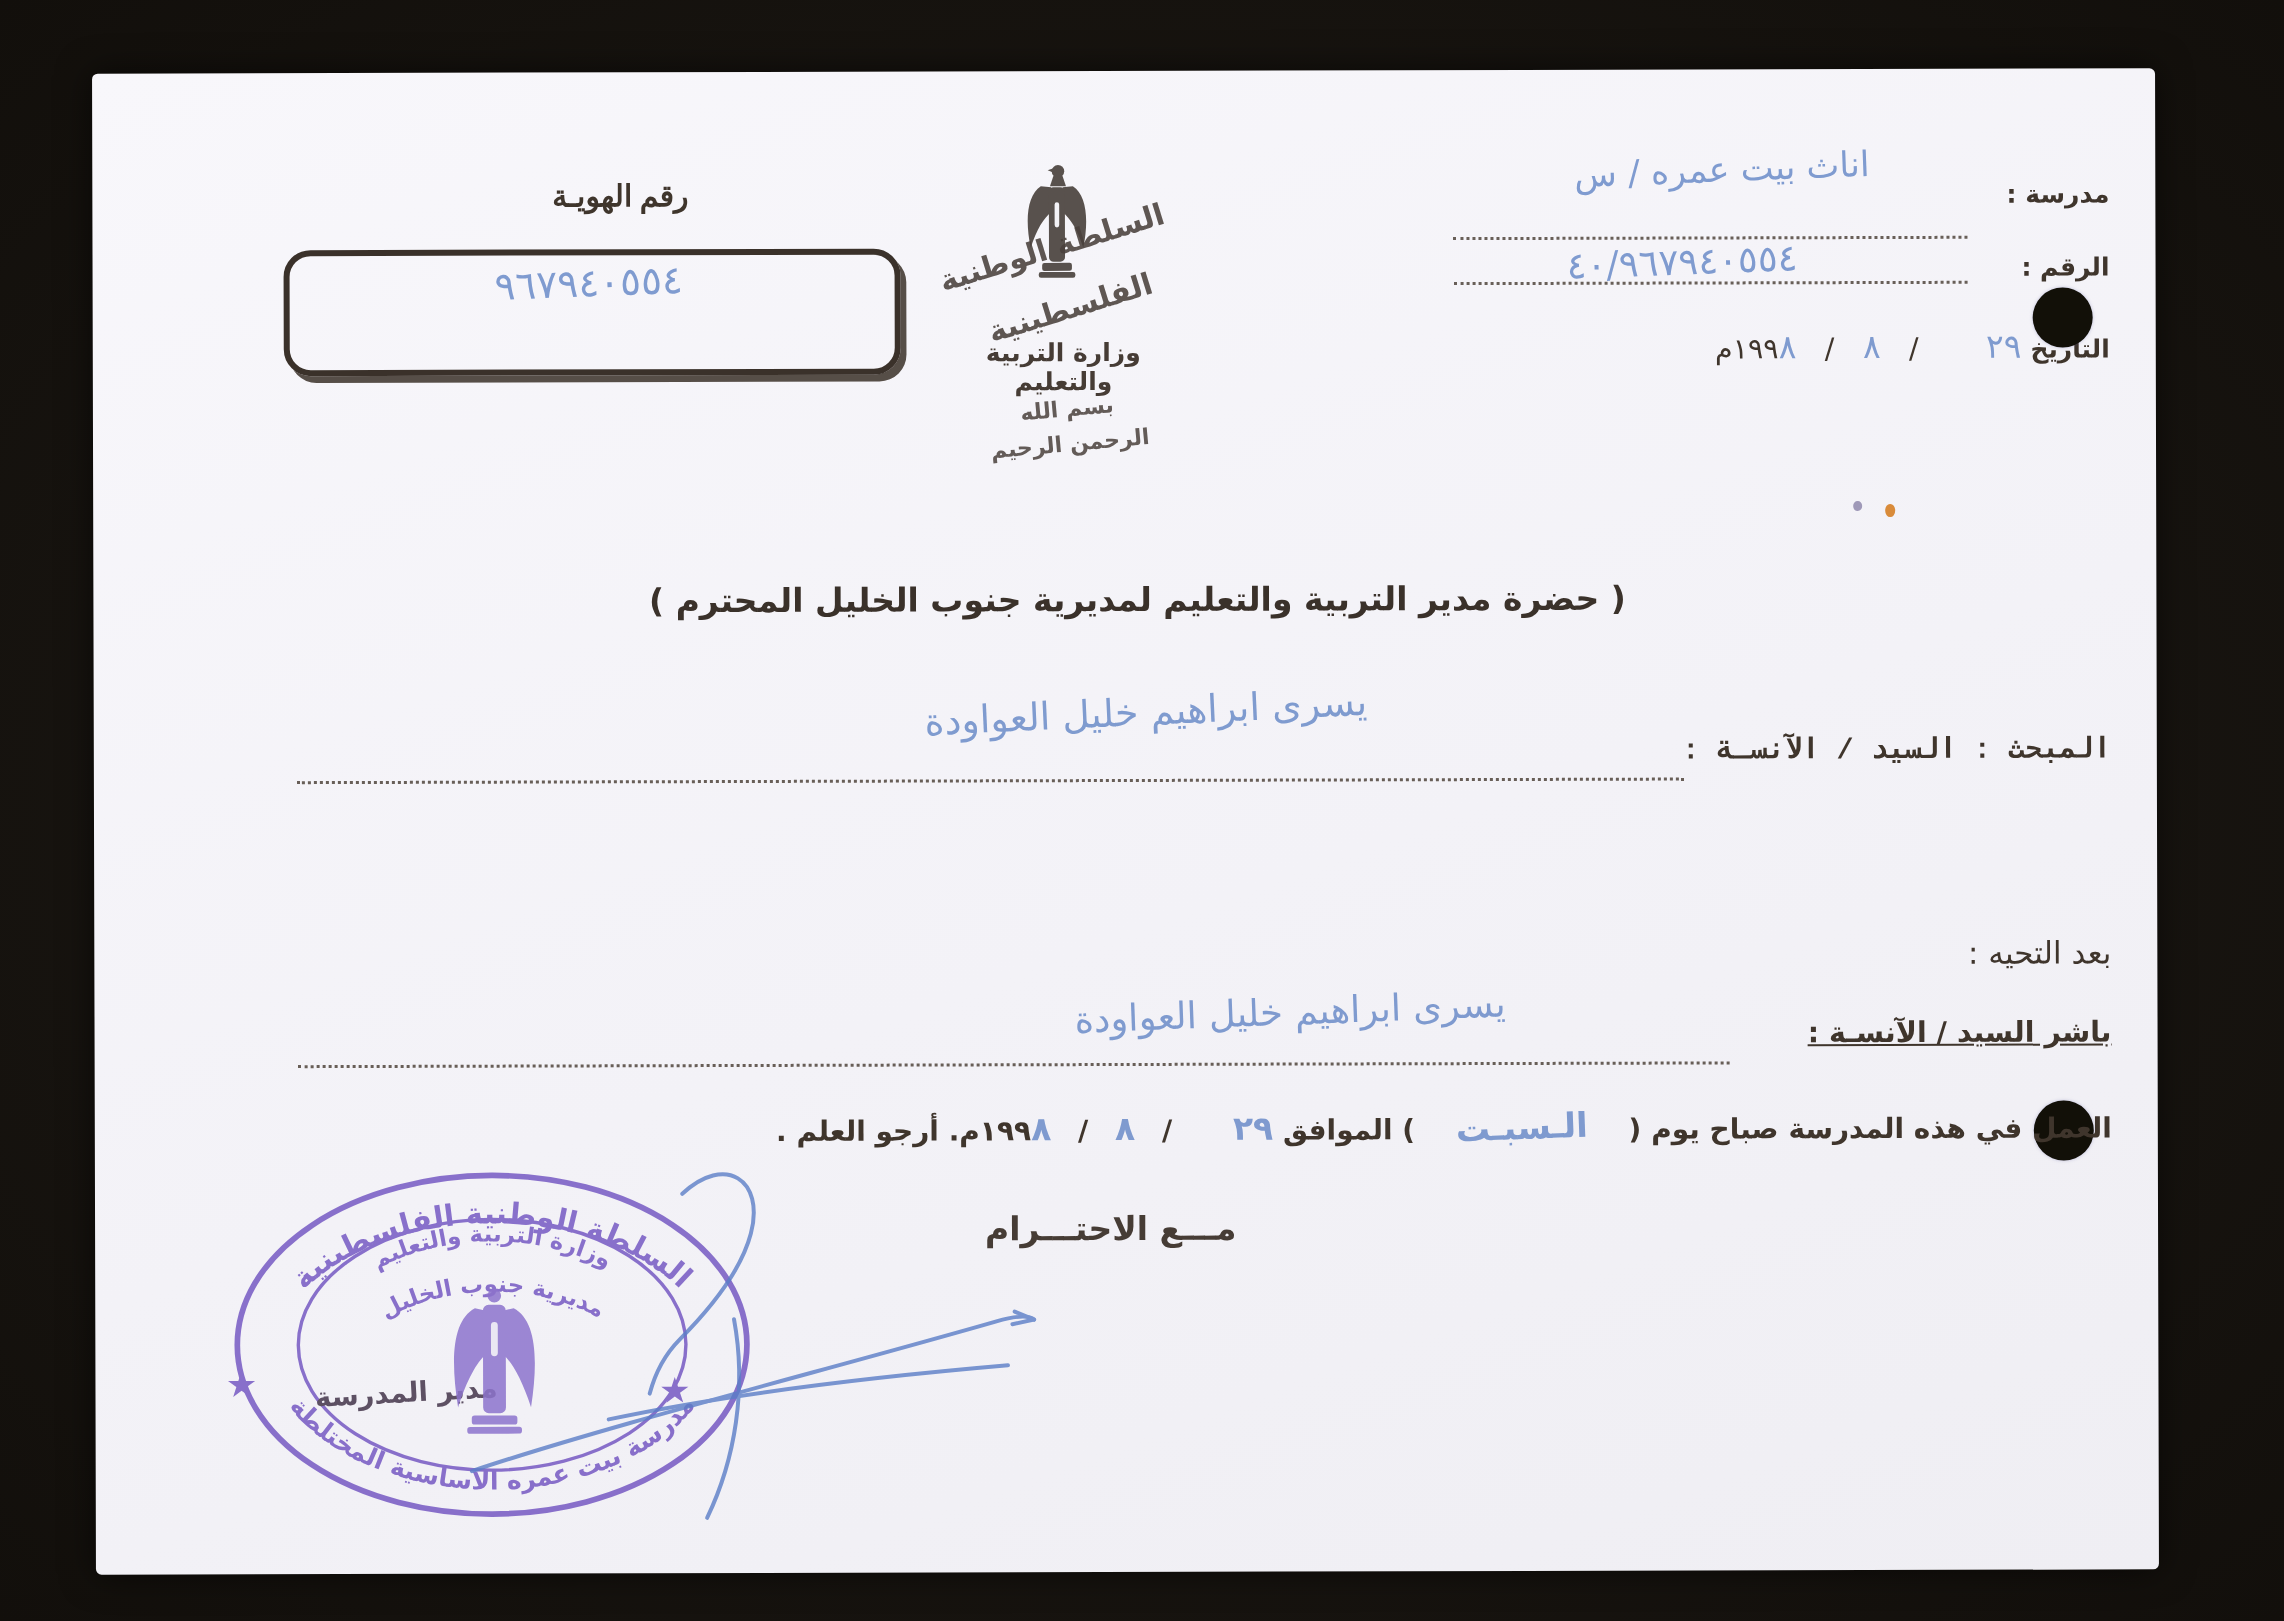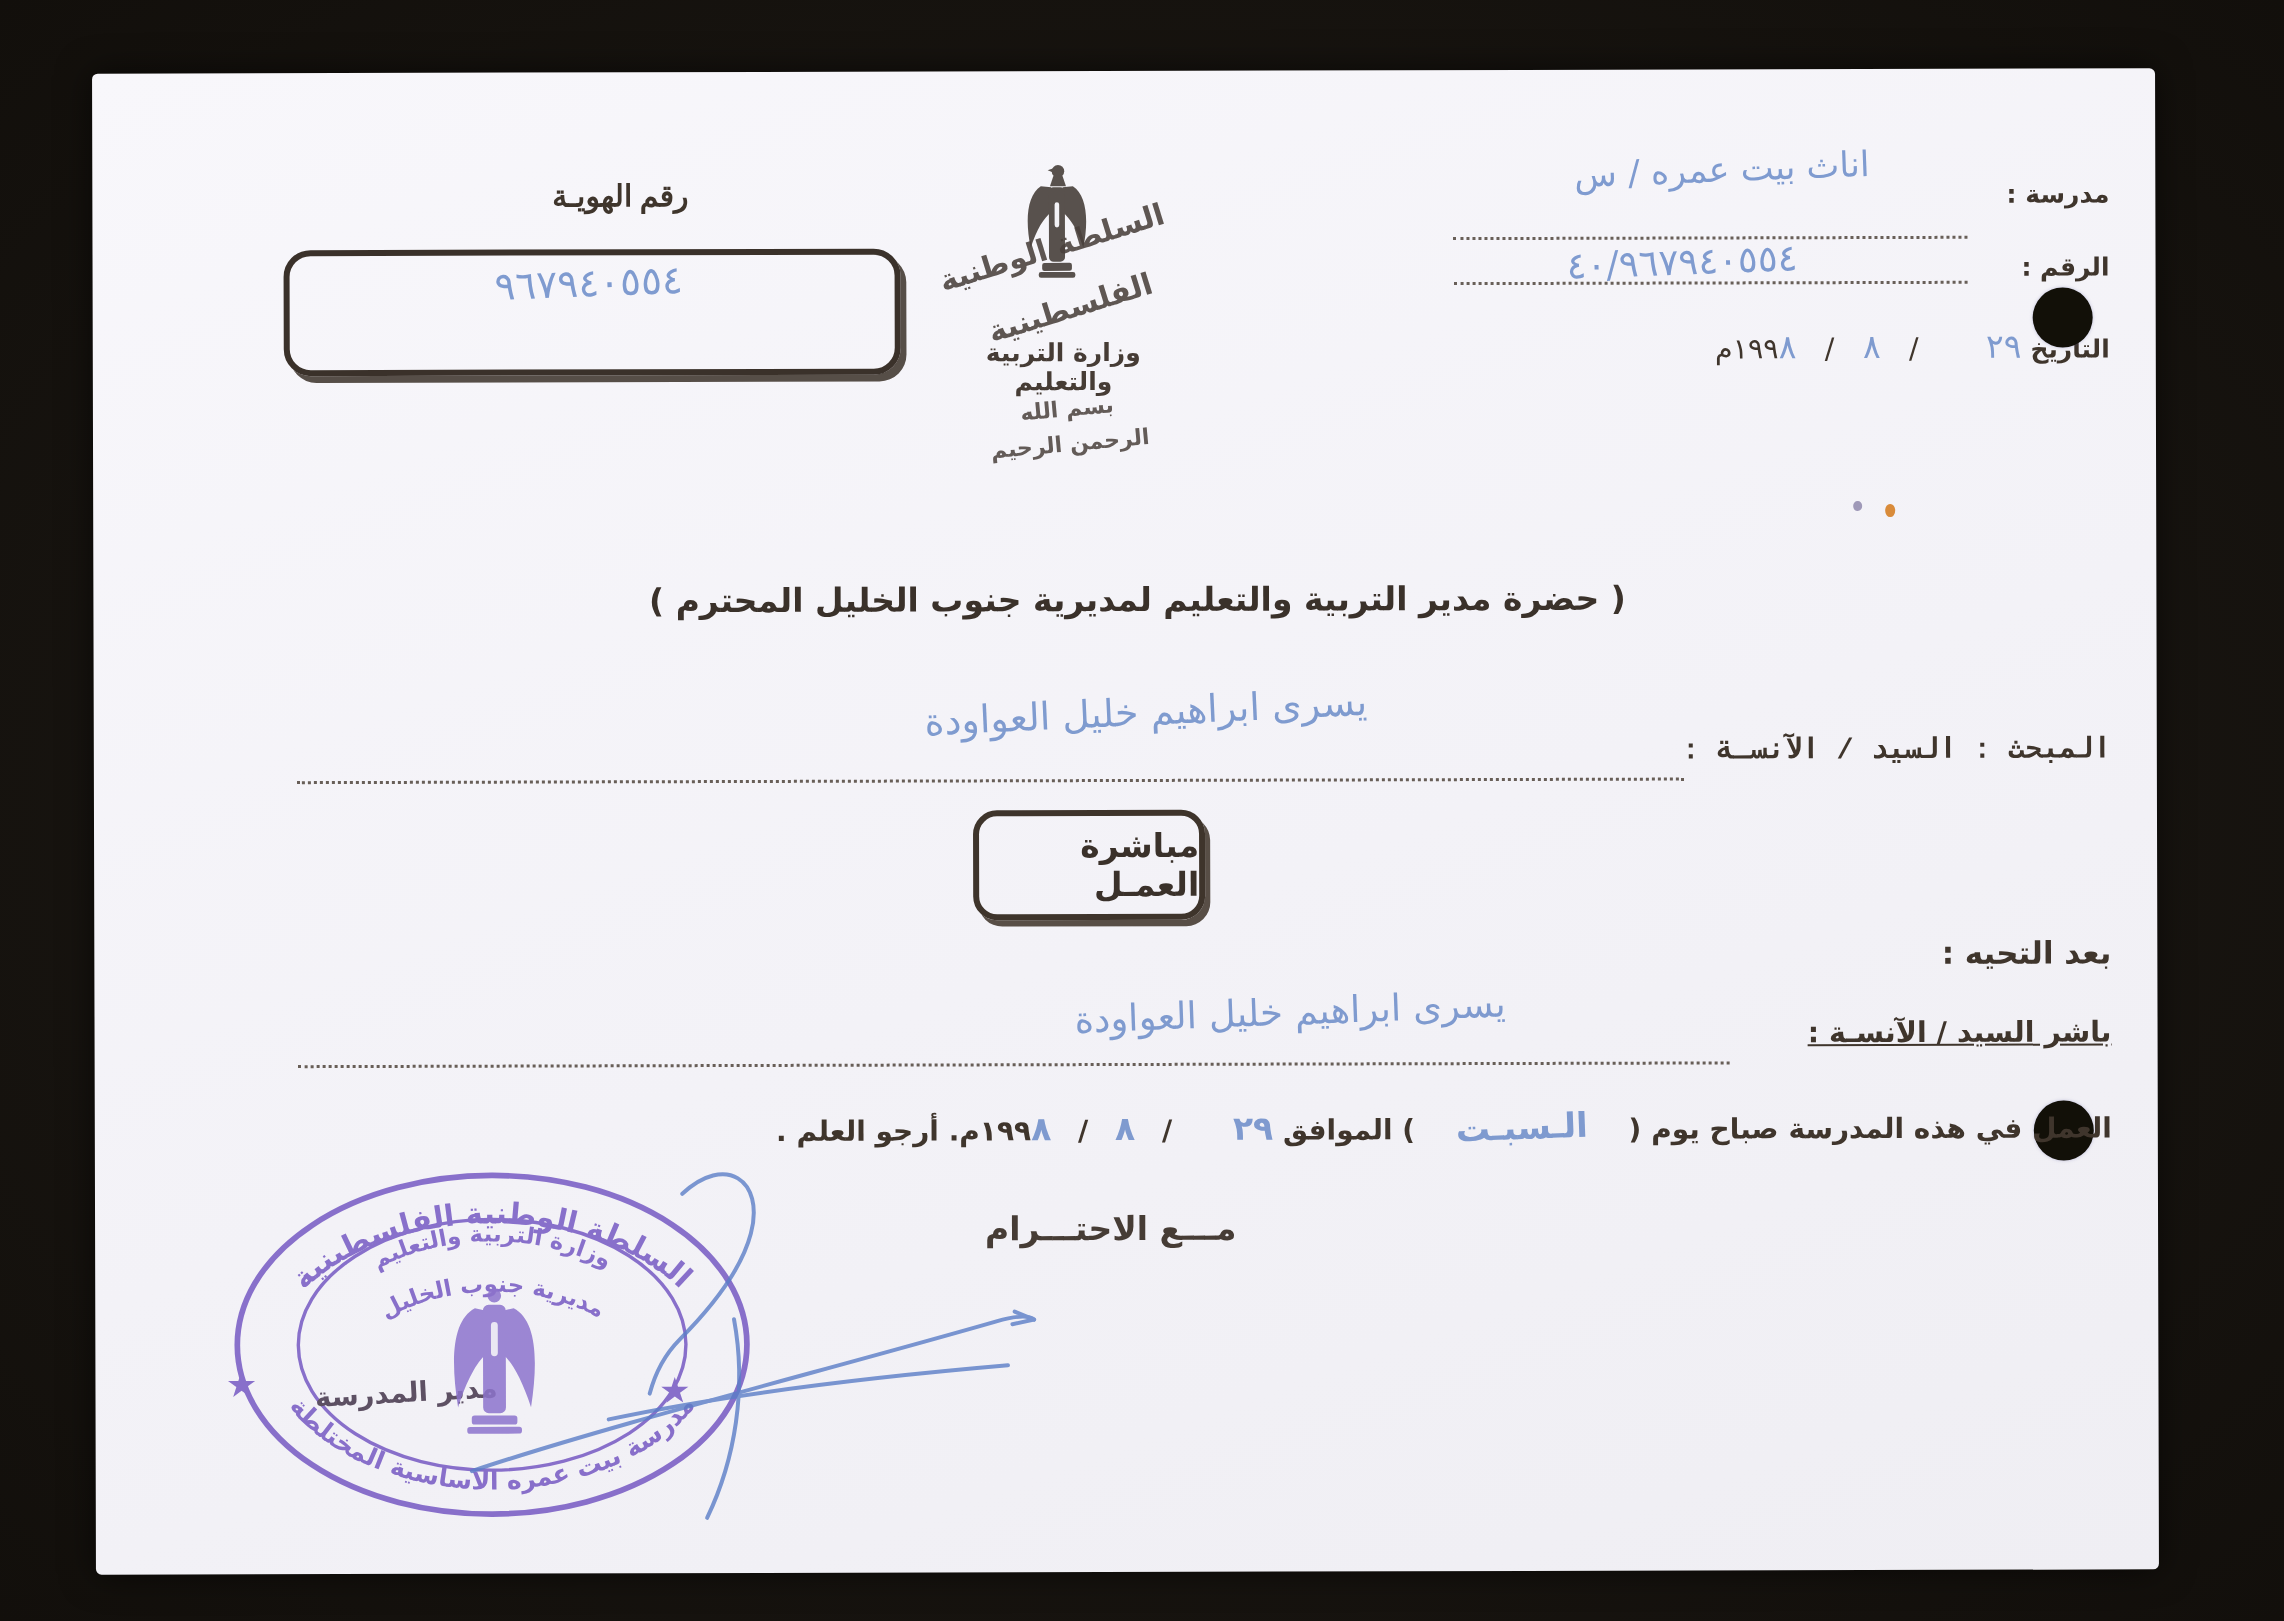--- a/index.html
+++ b/index.html
@@ -65,21 +65,21 @@
   .dots-subject{left:203px;top:708px;width:1387px;}
 
   .work-box{
     left:879px;top:739px;width:220px;height:98px;
     border:6.3px solid #3e342b;border-radius:24px;
     box-shadow:5.1px 6.3px 0 rgba(60,49,39,.85);
     display:flex;align-items:center;justify-content:center;
   }
   .work-box span{font-size:33px;font-weight:700;color:#3a312a;}
 
-  .greeting{right:46px;top:866px;font-size:31px;font-weight:700;}
+  .greeting{right:46px;top:866px;font-size:31px;font-weight:400;}
 
   .started-label{right:46px;top:947px;font-size:28.5px;font-weight:600;text-decoration:underline;}
   .hw-name2{left:762px;top:920px;width:867px;text-align:center;font-size:37px;transform:rotate(-2deg);}
   .dots-started{left:203px;top:992px;width:1432px;}
 
   .body-line{right:46px;top:1037px;width:1769px;font-size:28px;color:#3f352c;font-weight:600;}
   .body-line .hw-day{display:inline-block;min-width:194px;text-align:center;font-size:34px;transform:rotate(-2deg);}
   .body-line .gap{margin:0 17px;}
   .body-line .hwn{font-size:33px;}
 
@@ -138,23 +138,20 @@
 
   <div class="abs hole hole1"></div>
   <div class="abs hole hole2"></div>
 
   <div class="abs title">( حضرة مدير التربية والتعليم لمديرية جنوب الخليل المحترم )</div>
 
   <div class="abs subject-label printed">المبحث : السيد / الآنسـة :</div>
   <div class="abs hw hw-name1">يسرى ابراهيم خليل العواودة</div>
   <div class="abs dots dots-subject"></div>
 
-  <div class="abs work-box">
-    <span>مباشرة العمـل</span>
-  </div>
 
   <div class="abs greeting printed">بعد التحيه :</div>
 
   <div class="abs started-label printed">باشر السيد / الآنسـة :</div>
   <div class="abs hw hw-name2">يسرى ابراهيم خليل العواودة</div>
   <div class="abs dots dots-started"></div>
 
   <div class="abs body-line">
     <span>العمل في هذه المدرسة صباح يوم (</span>
     <span class="hw hw-day">الـسبـت</span>

